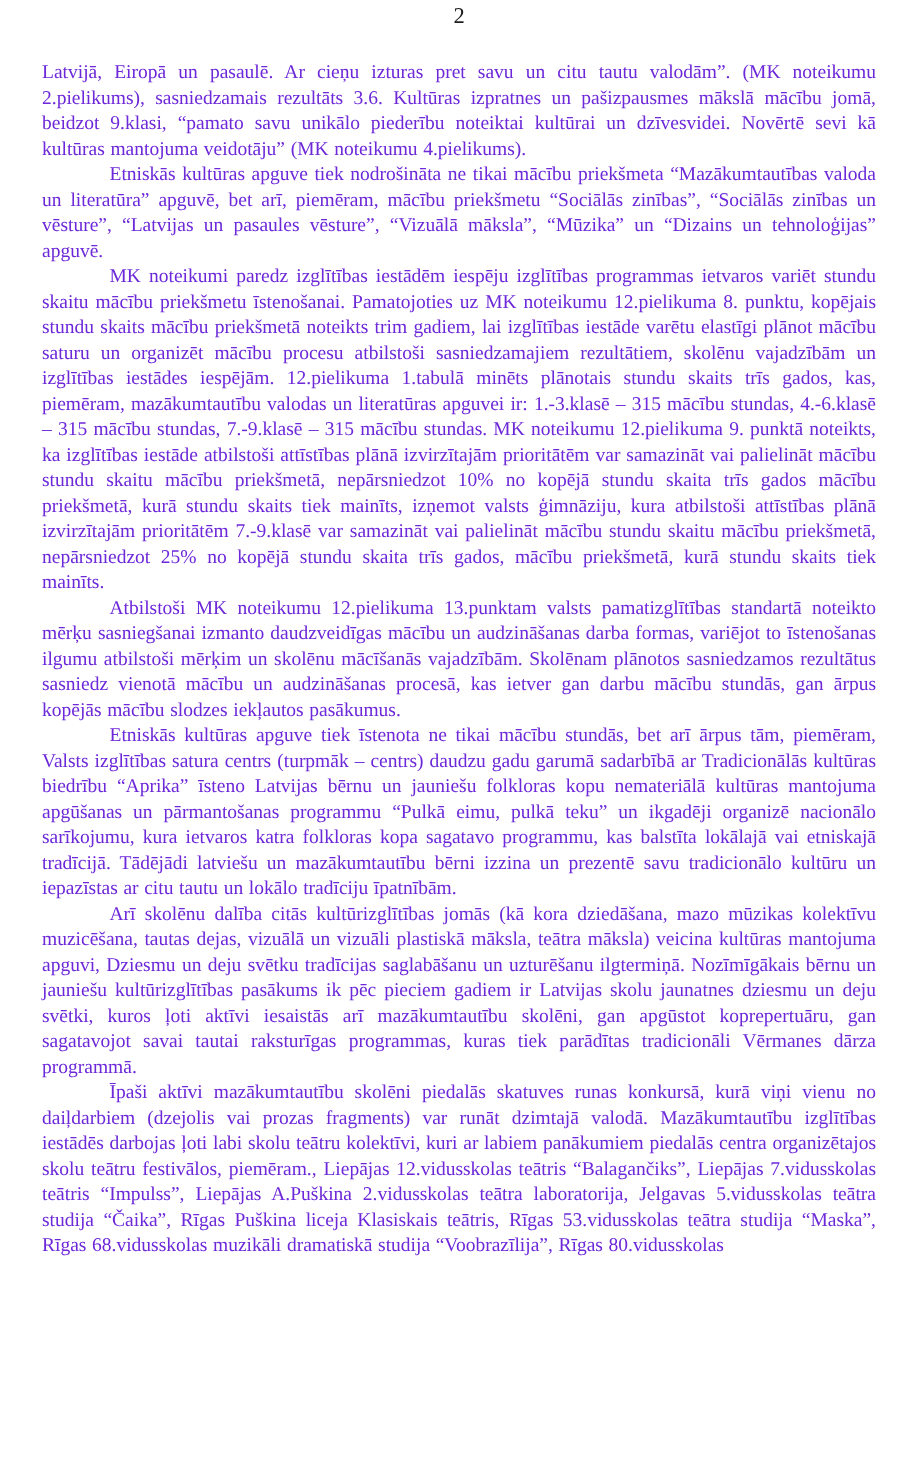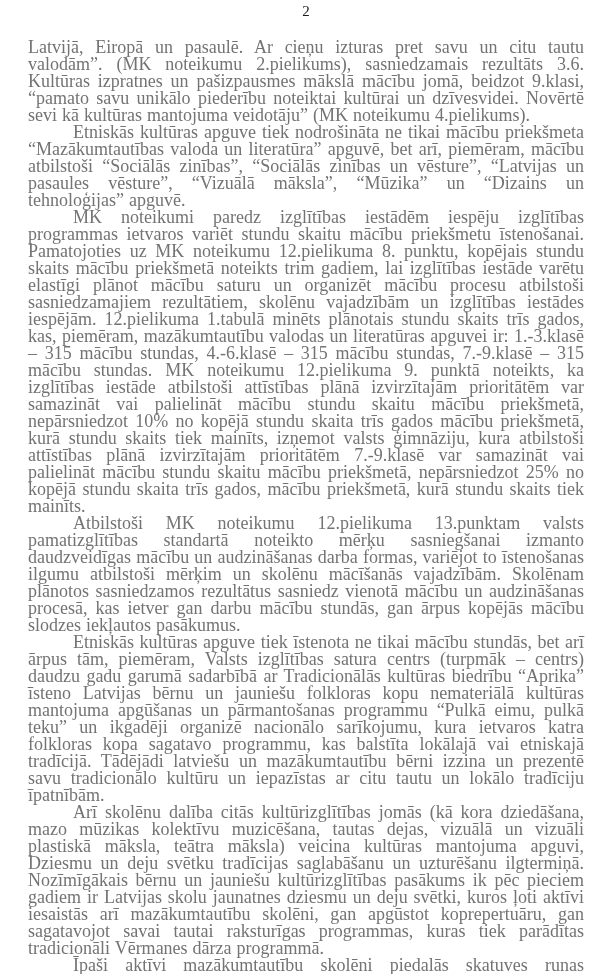--- a/index.html
+++ b/index.html
@@ -22,36 +22,36 @@
     font-family: "Liberation Serif", serif;
     font-size: 15px;
     line-height: 17px;
     color: #1d1d1d;
     margin-bottom: 19px;
   }
   .content p.para {
     margin: 0;
     text-align: justify;
     font-family: "Liberation Serif", serif;
-    font-size: 18px;
+    font-size: 13px;
     line-height: 17px;
-    color: #737373;
+    color: #6d28d9;
     word-spacing: 0.5px;
   }
   .content p.para.indent {
     text-indent: 45px;
   }
 </style>
 </head>
 <body>
 
 <div class="page">
   <div class="page-number">2</div>
   <div class="content">
       <p class="para">Latvijā, Eiropā un pasaulē. Ar cieņu izturas pret savu un citu tautu valodām”. (MK noteikumu 2.pielikums), sasniedzamais rezultāts 3.6. Kultūras izpratnes un pašizpausmes mākslā mācību jomā, beidzot 9.klasi, “pamato savu unikālo piederību noteiktai kultūrai un dzīvesvidei. Novērtē sevi kā kultūras mantojuma veidotāju” (MK noteikumu 4.pielikums).</p>
-      <p class="para indent">Etniskās kultūras apguve tiek nodrošināta ne tikai mācību priekšmeta “Mazākumtautības valoda un literatūra” apguvē, bet arī, piemēram, mācību atbilstoši “Sociālās zinības”, “Sociālās zinības un vēsture”, “Latvijas un pasaules vēsture”, “Vizuālā māksla”, “Mūzika” un “Dizains un tehnoloģijas” apguvē.</p>
+      <p class="para indent">Etniskās kultūras apguve tiek nodrošināta ne tikai mācību priekšmeta “Mazākumtautības valoda un literatūra” apguvē, bet arī, piemēram, mācību priekšmetu “Sociālās zinības”, “Sociālās zinības un vēsture”, “Latvijas un pasaules vēsture”, “Vizuālā māksla”, “Mūzika” un “Dizains un tehnoloģijas” apguvē.</p>
       <p class="para indent">MK noteikumi paredz izglītības iestādēm iespēju izglītības programmas ietvaros variēt stundu skaitu mācību priekšmetu īstenošanai. Pamatojoties uz MK noteikumu 12.pielikuma 8. punktu, kopējais stundu skaits mācību priekšmetā noteikts trim gadiem, lai izglītības iestāde varētu elastīgi plānot mācību saturu un organizēt mācību procesu atbilstoši sasniedzamajiem rezultātiem, skolēnu vajadzībām un izglītības iestādes iespējām. 12.pielikuma 1.tabulā minēts plānotais stundu skaits trīs gados, kas, piemēram, mazākumtautību valodas un literatūras apguvei ir: 1.-3.klasē – 315 mācību stundas, 4.-6.klasē – 315 mācību stundas, 7.-9.klasē – 315 mācību stundas. MK noteikumu 12.pielikuma 9. punktā noteikts, ka izglītības iestāde atbilstoši attīstības plānā izvirzītajām prioritātēm var samazināt vai palielināt mācību stundu skaitu mācību priekšmetā, nepārsniedzot 10% no kopējā stundu skaita trīs gados mācību priekšmetā, kurā stundu skaits tiek mainīts, izņemot valsts ģimnāziju, kura atbilstoši attīstības plānā izvirzītajām prioritātēm 7.-9.klasē var samazināt vai palielināt mācību stundu skaitu mācību priekšmetā, nepārsniedzot 25% no kopējā stundu skaita trīs gados, mācību priekšmetā, kurā stundu skaits tiek mainīts.</p>
       <p class="para indent">Atbilstoši MK noteikumu 12.pielikuma 13.punktam valsts pamatizglītības standartā noteikto mērķu sasniegšanai izmanto daudzveidīgas mācību un audzināšanas darba formas, variējot to īstenošanas ilgumu atbilstoši mērķim un skolēnu mācīšanās vajadzībām. Skolēnam plānotos sasniedzamos rezultātus sasniedz vienotā mācību un audzināšanas procesā, kas ietver gan darbu mācību stundās, gan ārpus kopējās mācību slodzes iekļautos pasākumus.</p>
       <p class="para indent">Etniskās kultūras apguve tiek īstenota ne tikai mācību stundās, bet arī ārpus tām, piemēram, Valsts izglītības satura centrs (turpmāk – centrs) daudzu gadu garumā sadarbībā ar Tradicionālās kultūras biedrību “Aprika” īsteno Latvijas bērnu un jauniešu folkloras kopu nemateriālā kultūras mantojuma apgūšanas un pārmantošanas programmu “Pulkā eimu, pulkā teku” un ikgadēji organizē nacionālo sarīkojumu, kura ietvaros katra folkloras kopa sagatavo programmu, kas balstīta lokālajā vai etniskajā tradīcijā. Tādējādi latviešu un mazākumtautību bērni izzina un prezentē savu tradicionālo kultūru un iepazīstas ar citu tautu un lokālo tradīciju īpatnībām.</p>
       <p class="para indent">Arī skolēnu dalība citās kultūrizglītības jomās (kā kora dziedāšana, mazo mūzikas kolektīvu muzicēšana, tautas dejas, vizuālā un vizuāli plastiskā māksla, teātra māksla) veicina kultūras mantojuma apguvi, Dziesmu un deju svētku tradīcijas saglabāšanu un uzturēšanu ilgtermiņā. Nozīmīgākais bērnu un jauniešu kultūrizglītības pasākums ik pēc pieciem gadiem ir Latvijas skolu jaunatnes dziesmu un deju svētki, kuros ļoti aktīvi iesaistās arī mazākumtautību skolēni, gan apgūstot koprepertuāru, gan sagatavojot savai tautai raksturīgas programmas, kuras tiek parādītas tradicionāli Vērmanes dārza programmā.</p>
       <p class="para indent">Īpaši aktīvi mazākumtautību skolēni piedalās skatuves runas konkursā, kurā viņi vienu no daiļdarbiem (dzejolis vai prozas fragments) var runāt dzimtajā valodā. Mazākumtautību izglītības iestādēs darbojas ļoti labi skolu teātru kolektīvi, kuri ar labiem panākumiem piedalās centra organizētajos skolu teātru festivālos, piemēram., Liepājas 12.vidusskolas teātris “Balagančiks”, Liepājas 7.vidusskolas teātris “Impulss”, Liepājas A.Puškina 2.vidusskolas teātra laboratorija, Jelgavas 5.vidusskolas teātra studija “Čaika”, Rīgas Puškina liceja Klasiskais teātris, Rīgas 53.vidusskolas teātra studija “Maska”, Rīgas 68.vidusskolas muzikāli dramatiskā studija “Voobrazīlija”, Rīgas 80.vidusskolas</p>
     </div>
 </div>
 
 </body></html>

